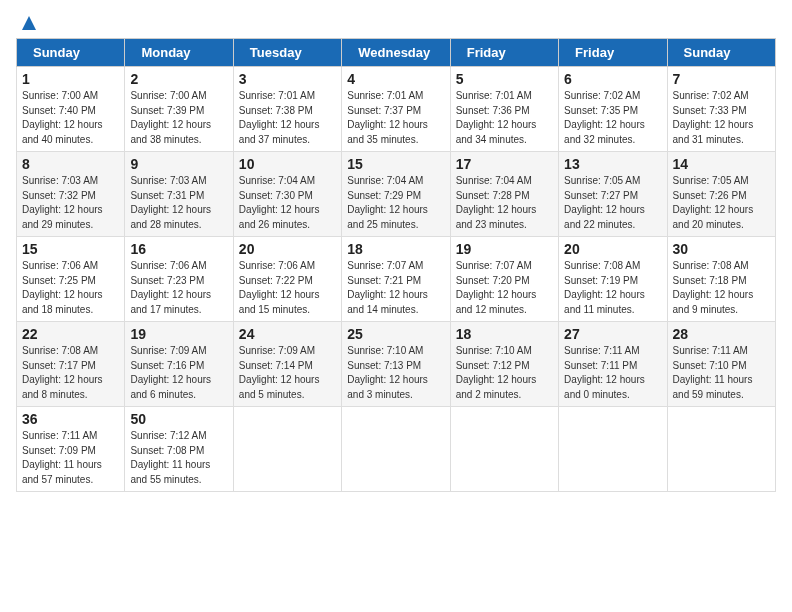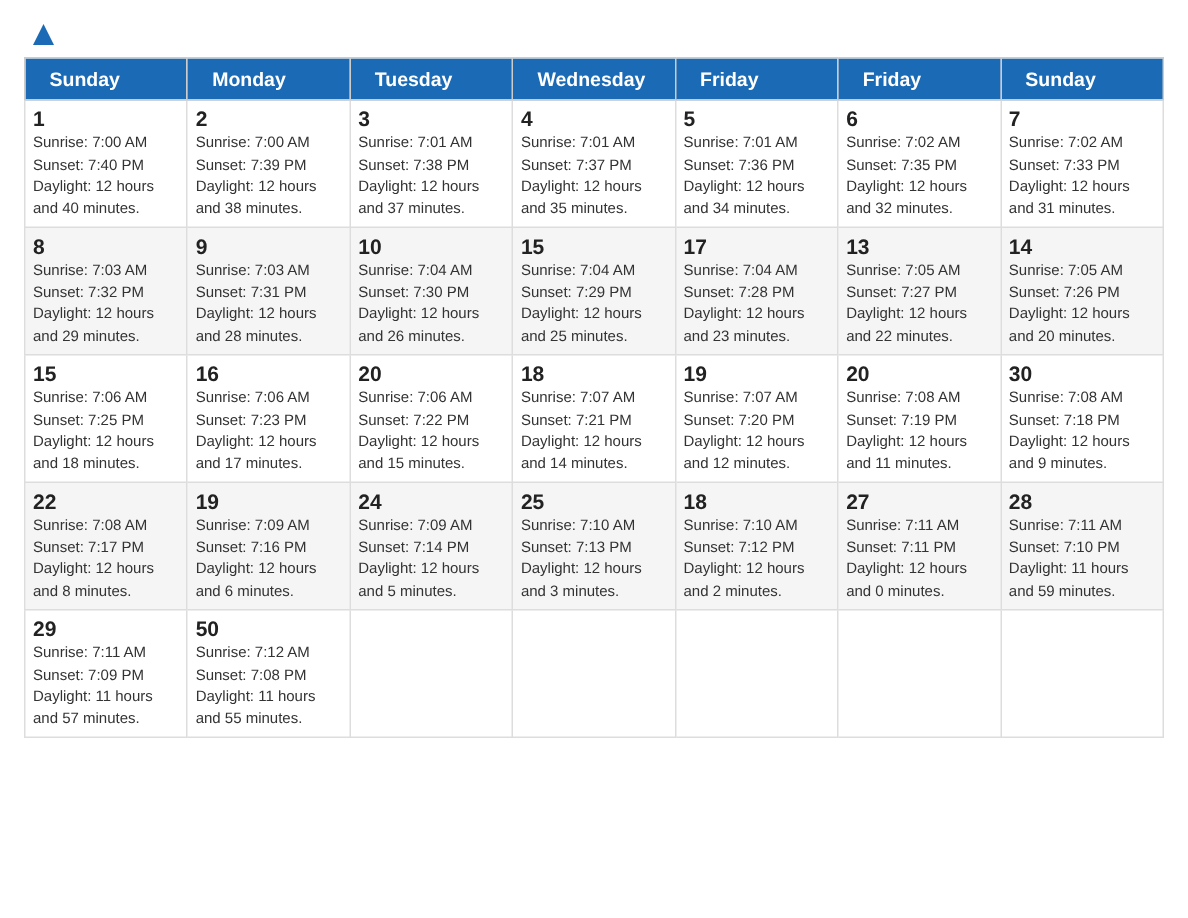--- a/index.html
+++ b/index.html
@@ -231,21 +231,21 @@
         <span class="day-number">27</span>
         <span class="day-info">Sunrise: 7:11 AM<br>Sunset: 7:11 PM<br>Daylight: 12 hours and 0 minutes.</span>
       </td>
         <td>
         <span class="day-number">28</span>
         <span class="day-info">Sunrise: 7:11 AM<br>Sunset: 7:10 PM<br>Daylight: 11 hours and 59 minutes.</span>
       </td>
       </tr>
       <tr>
         <td>
-        <span class="day-number">29</span>
+        <span class="day-number">36</span>
         <span class="day-info">Sunrise: 7:11 AM<br>Sunset: 7:09 PM<br>Daylight: 11 hours and 57 minutes.</span>
       </td>
         <td>
         <span class="day-number">50</span>
         <span class="day-info">Sunrise: 7:12 AM<br>Sunset: 7:08 PM<br>Daylight: 11 hours and 55 minutes.</span>
       </td>
         <td class="empty-cell"></td>
         <td class="empty-cell"></td>
         <td class="empty-cell"></td>
         <td class="empty-cell"></td>

